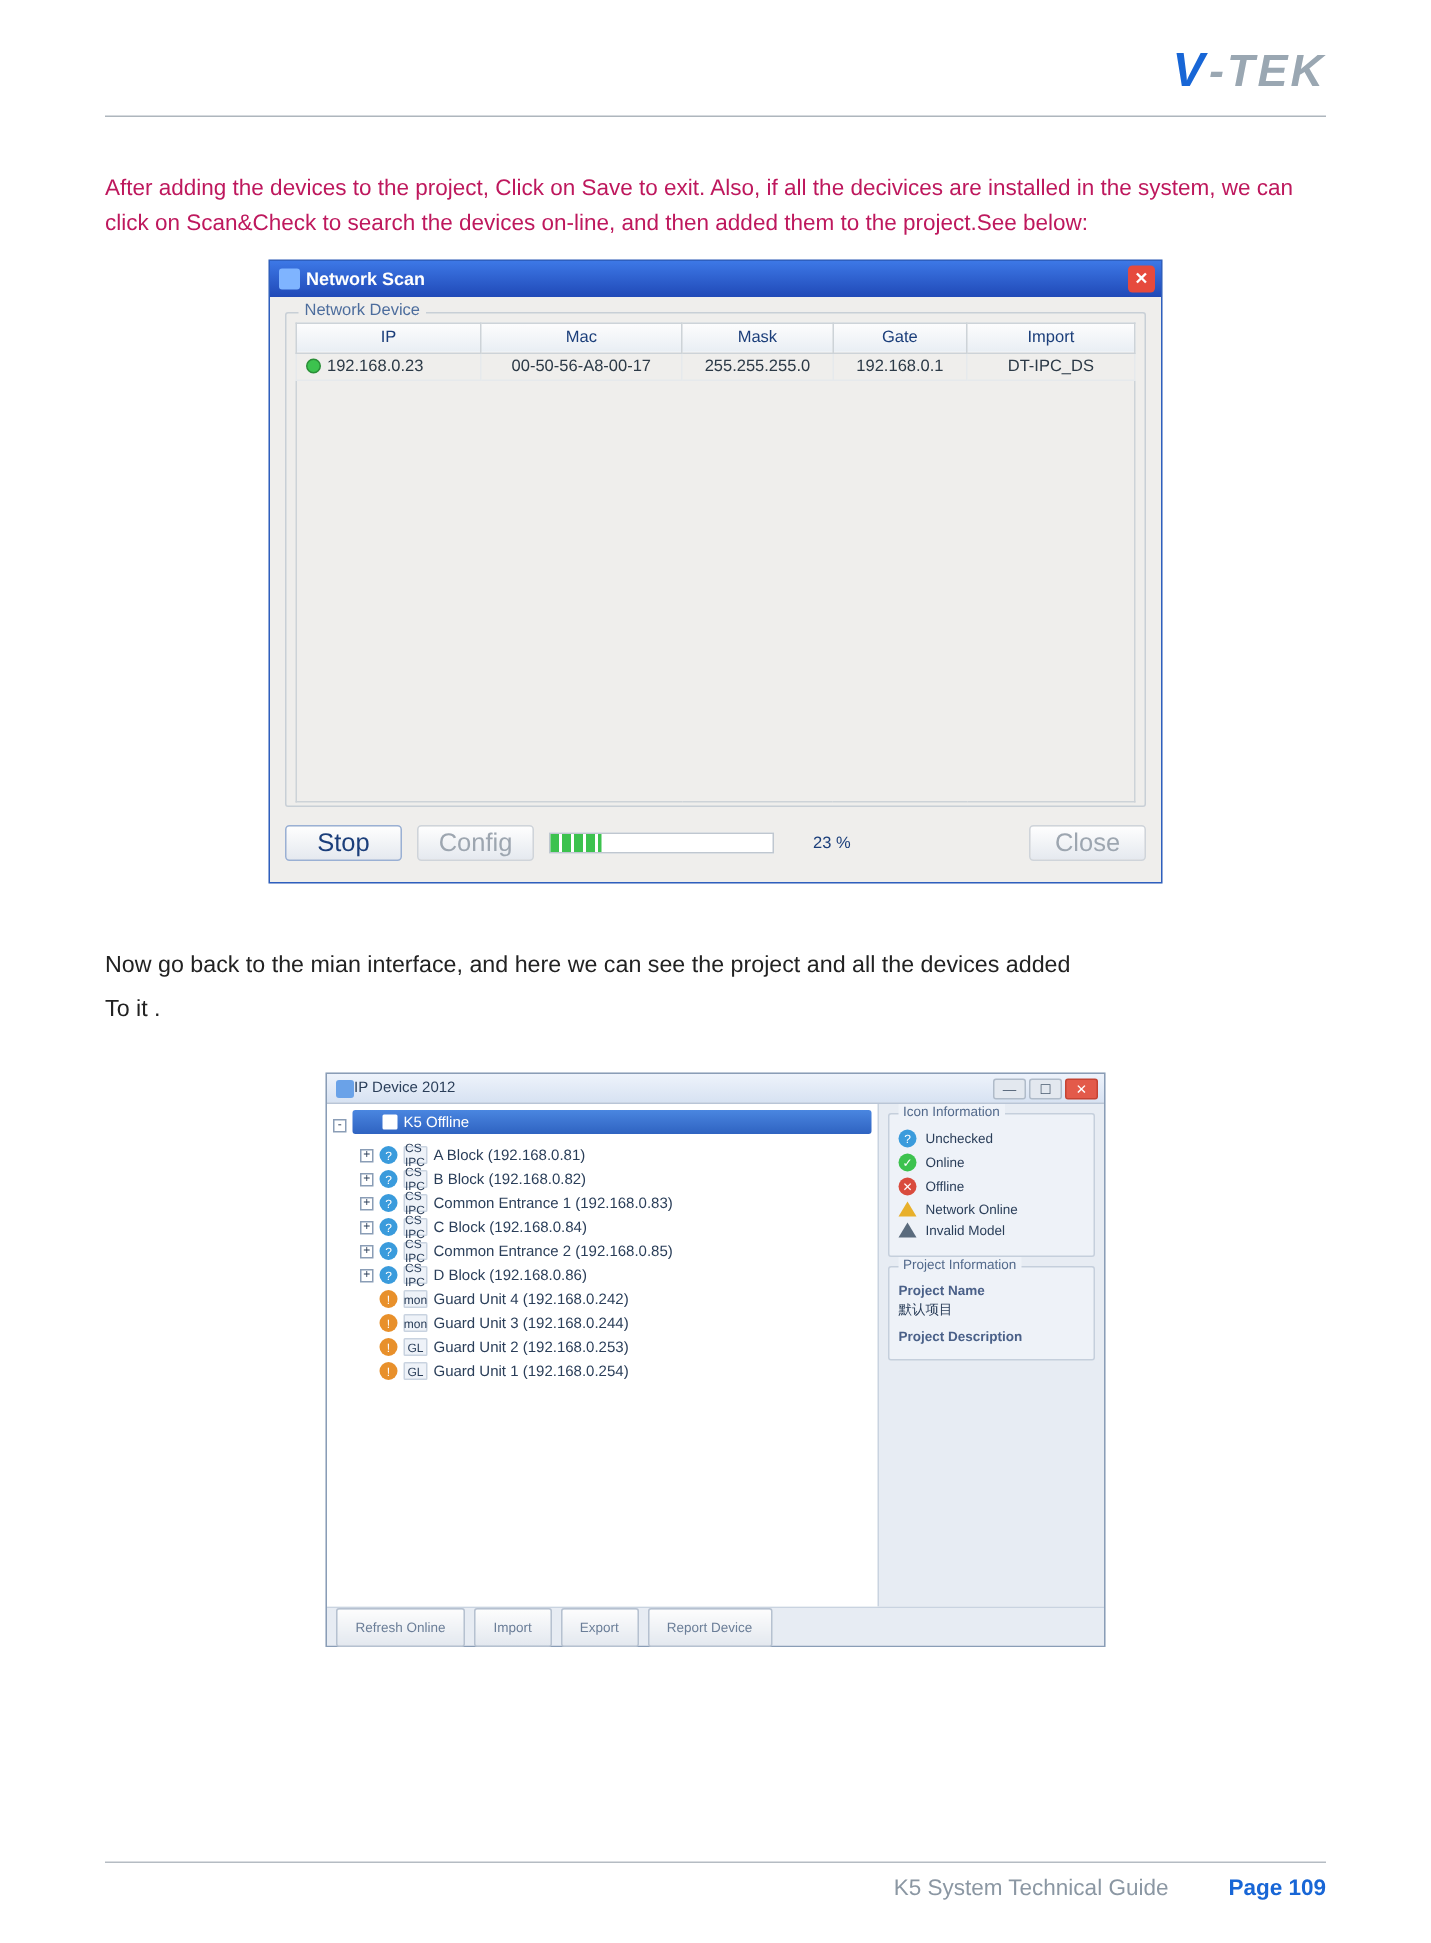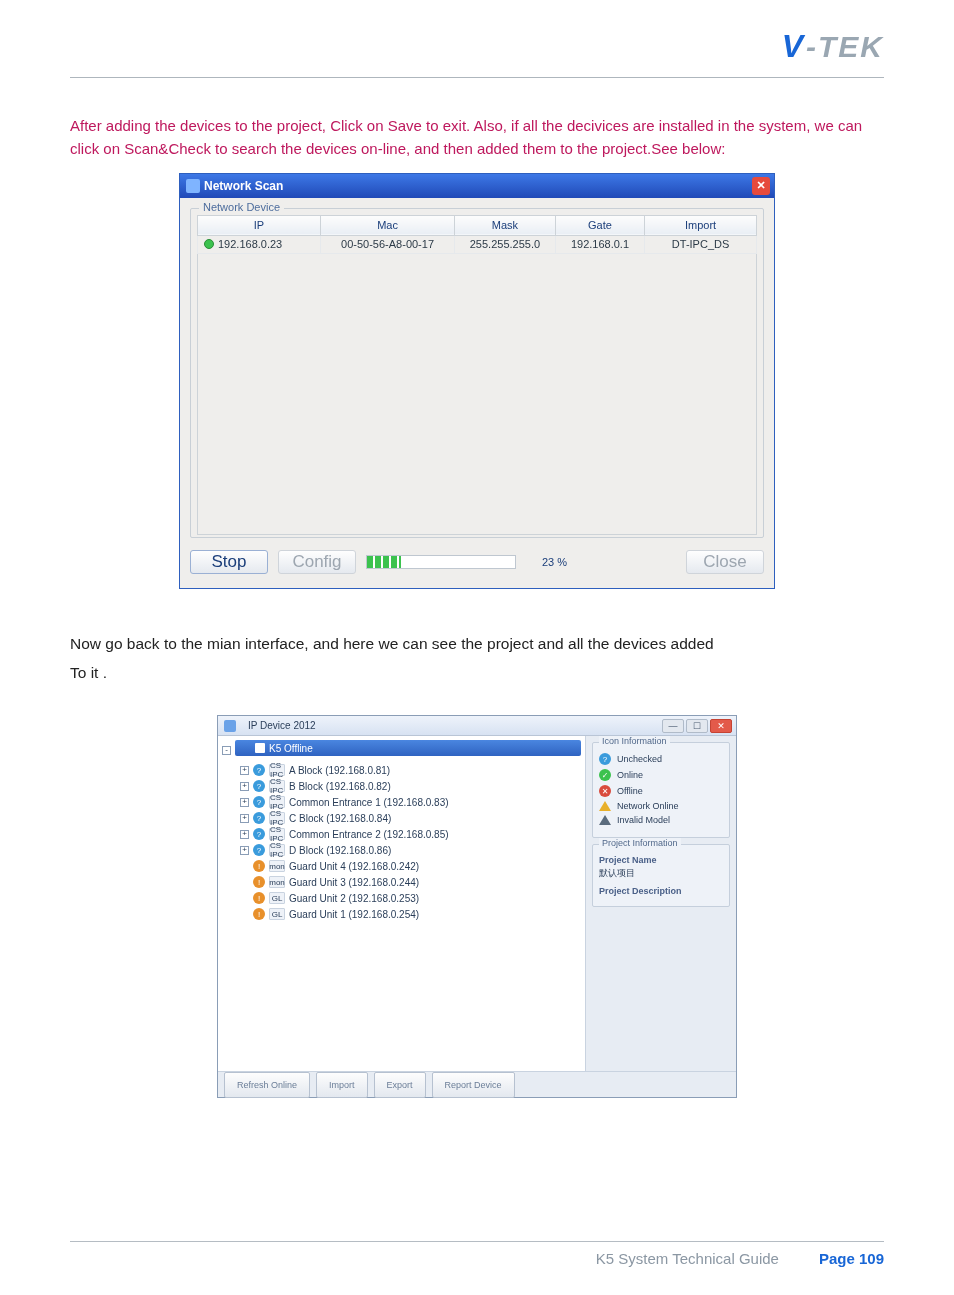--- a/index.html
+++ b/index.html
@@ -31,21 +31,21 @@
 .dlg1-actions{display:flex;align-items:center;gap:10px;margin-top:12px}
 .btn-xp{width:78px;height:24px;background:linear-gradient(#fefefe,#e5e9ef);border:1px solid #9ab0d4;border-radius:3px;font-size:17px;color:#1b3e7a;display:flex;align-items:center;justify-content:center}
 .btn-xp.disabled{color:#9da6b0;border-color:#cfd4da}
 .progress-wrap{flex:1;display:flex;align-items:center;gap:26px}
 .progress{flex:0 0 150px;height:14px;border:1px solid #bfc7d0;background:#fff;position:relative}
 .progress-fill{position:absolute;left:0;top:0;bottom:0;background:repeating-linear-gradient(90deg,#3cc24e 0,#3cc24e 6px,#fff 6px,#fff 8px);width:23%}
 .progress-label{font-size:11px;color:#1b3e7a}
 
 .dlg2{width:520px;margin:0 auto;border:1px solid #8a9db6;background:#e7ecf3;font-size:10px}
 .dlg2-titlebar{height:20px;background:linear-gradient(#eef3fb,#d7e2f2);display:flex;align-items:center;justify-content:space-between;padding:0 4px 0 6px;border-bottom:1px solid #b9c5d6}
-.dlg2-title{color:#2a3e59;font-size:10px;display:flex;align-items:center;gap:12px}
+.dlg2-title{color:#2a3e59;font-size:10px;display:flex;align-items:center;gap:0}
 .tico2{width:12px;height:12px;background:#6aa2e8;border-radius:2px}
 .win-ctrls{display:flex;gap:2px}
 .wc{width:22px;height:14px;background:#e3e8ef;border:1px solid #b0bbc9;border-radius:2px;font-size:9px;display:flex;align-items:center;justify-content:center;color:#4a5b70}
 .wc.red{background:#e35a4a;color:#fff;border-color:#c54333}
 .dlg2-menu{height:18px;display:flex;align-items:center;gap:14px;padding:0 8px;color:#2a3e59;background:#eef2f8;border-bottom:1px solid #c9d3e0}
 .dlg2-main{display:flex;height:335px}
 .tree-panel{flex:1;background:#fff;border-right:1px solid #c9d3e0;padding:4px 4px 0;overflow:hidden;position:relative}
 .tree-head{background:linear-gradient(#4a86e0,#2f63c1);height:16px;display:flex;align-items:center;color:#fff;font-size:10px;padding-left:20px;border-radius:2px;margin-bottom:4px}
 .tree-head .sq{width:10px;height:10px;background:#fff;margin-right:4px;border-radius:1px}
 .tree-row{display:flex;align-items:center;height:16px;font-size:10px;color:#2a3e59;gap:4px}

